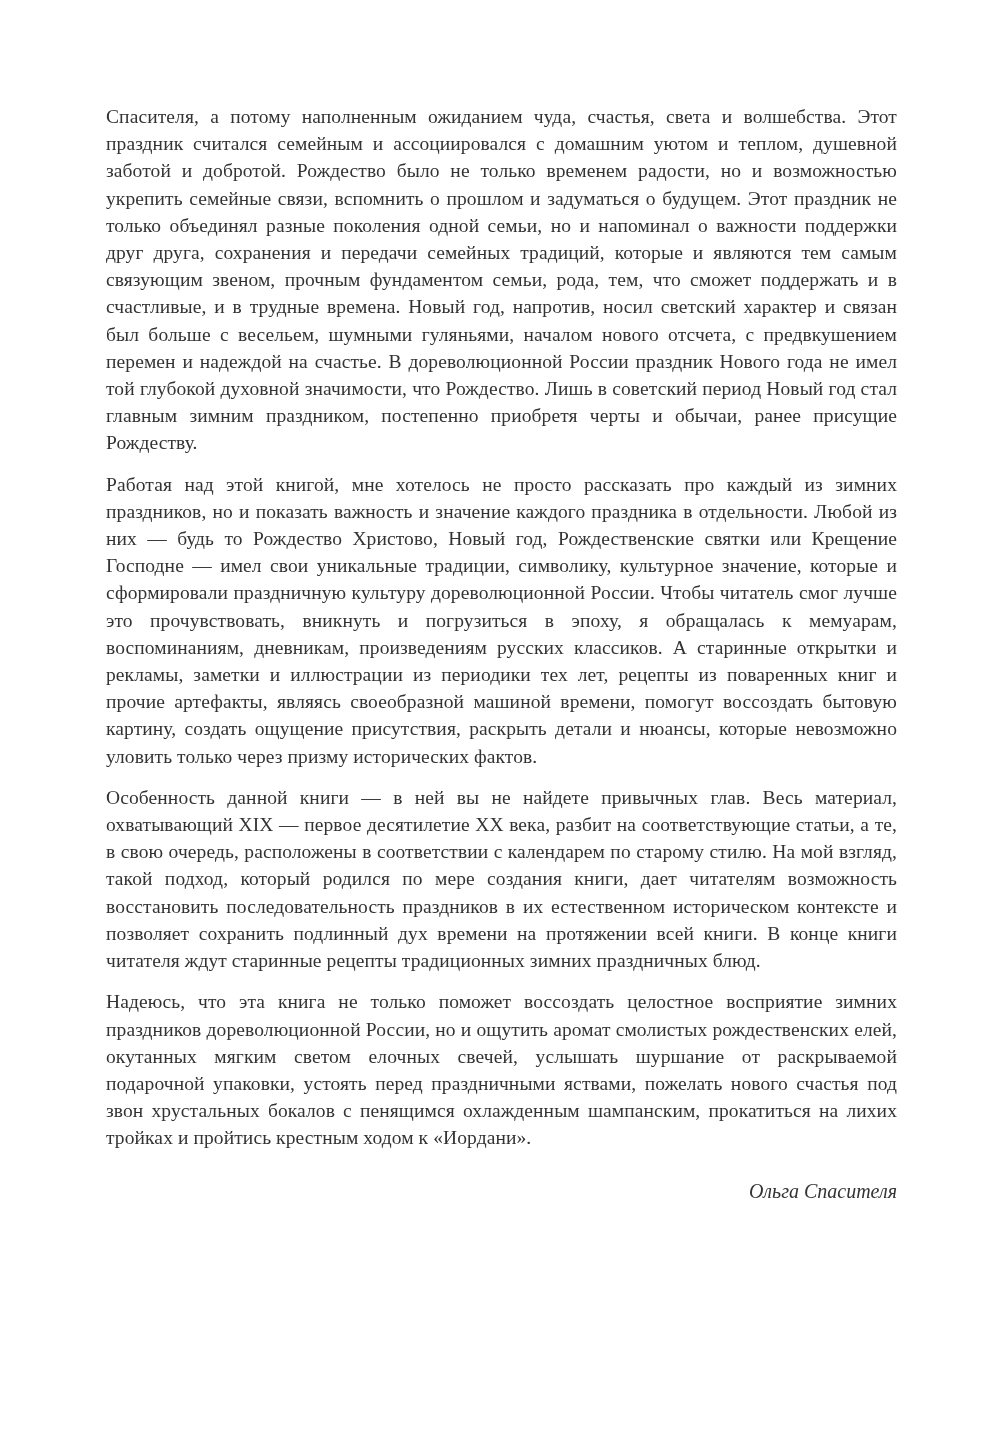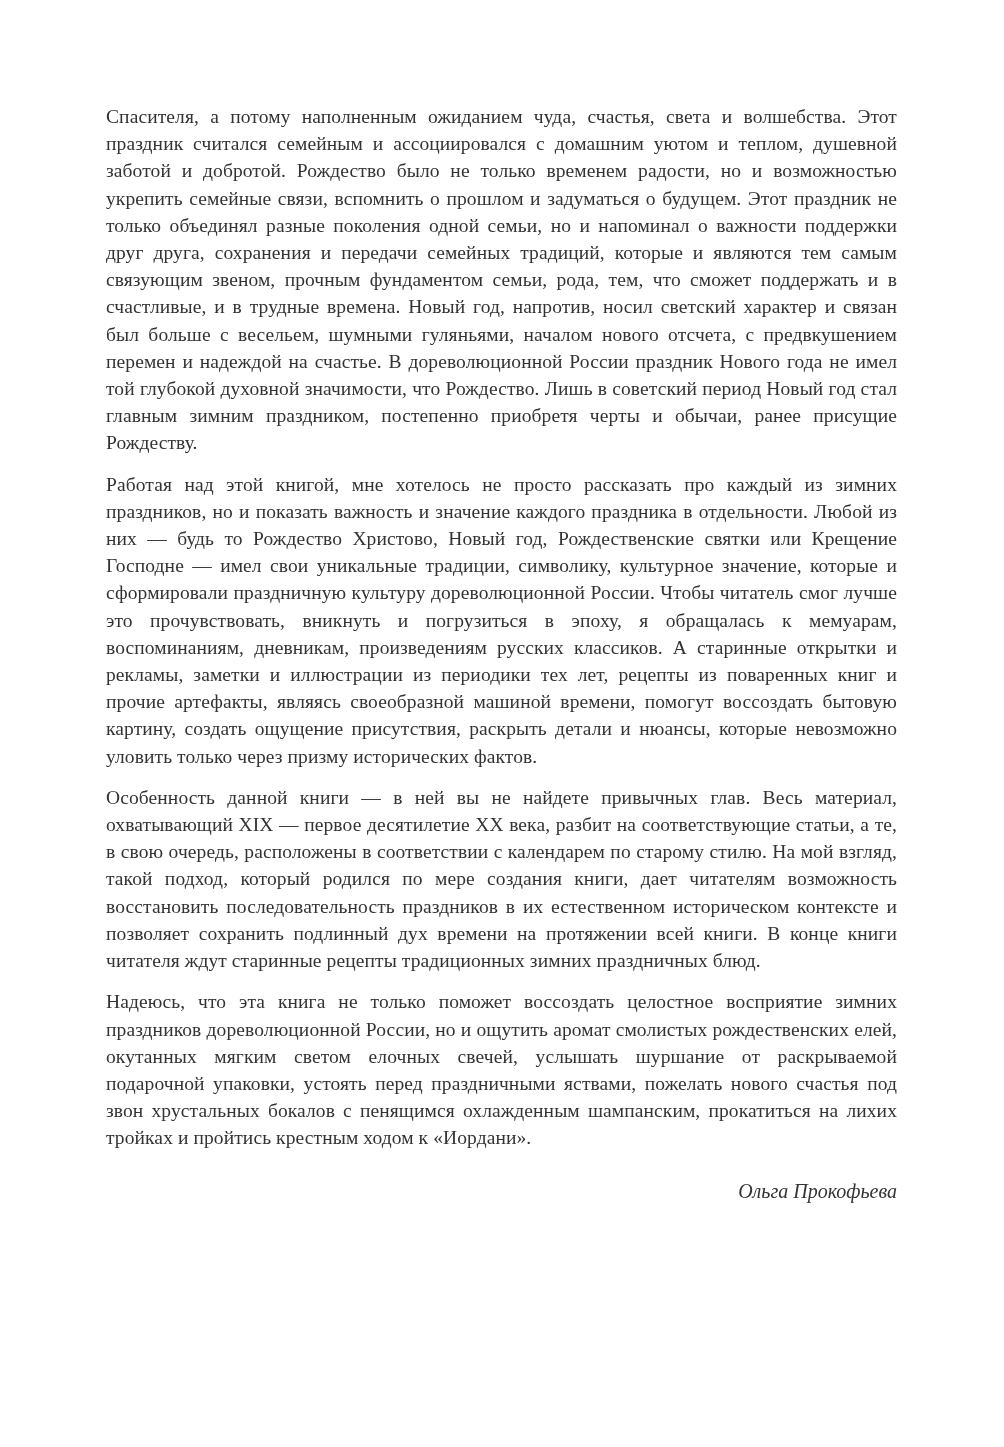--- a/index.html
+++ b/index.html
@@ -43,15 +43,15 @@
 </style>
 </head>
 <body>
 
 <div class="book-page">
   <div class="text-block">
     <p class="body-paragraph">Спасителя, а потому наполненным ожиданием чуда, счастья, света и волшебства. Этот праздник считался семейным и ассоциировался с домашним уютом и теплом, душевной заботой и добротой. Рождество было не только временем радости, но и возможностью укрепить семейные связи, вспомнить о прошлом и задуматься о будущем. Этот праздник не только объединял разные поколения одной семьи, но и напоминал о важности поддержки друг друга, сохранения и передачи семейных традиций, которые и являются тем самым связующим звеном, прочным фундаментом семьи, рода, тем, что сможет поддержать и в счастливые, и в трудные времена. Новый год, напротив, носил светский характер и связан был больше с весельем, шумными гуляньями, началом нового отсчета, с предвкушением перемен и надеждой на счастье. В дореволюционной России праздник Нового года не имел той глубокой духовной значимости, что Рождество. Лишь в советский период Новый год стал главным зимним праздником, постепенно приобретя черты и обычаи, ранее присущие Рождеству.</p>
     <p class="body-paragraph">Работая над этой книгой, мне хотелось не просто рассказать про каждый из зимних праздников, но и показать важность и значение каждого праздника в отдельности. Любой из них — будь то Рождество Христово, Новый год, Рождественские святки или Крещение Господне — имел свои уникальные традиции, символику, культурное значение, которые и сформировали праздничную культуру дореволюционной России. Чтобы читатель смог лучше это прочувствовать, вникнуть и погрузиться в эпоху, я обращалась к мемуарам, воспоминаниям, дневникам, произведениям русских классиков. А старинные открытки и рекламы, заметки и иллюстрации из периодики тех лет, рецепты из поваренных книг и прочие артефакты, являясь своеобразной машиной времени, помогут воссоздать бытовую картину, создать ощущение присутствия, раскрыть детали и нюансы, которые невозможно уловить только через призму исторических фактов.</p>
     <p class="body-paragraph">Особенность данной книги — в ней вы не найдете привычных глав. Весь материал, охватывающий XIX — первое десятилетие XX века, разбит на соответствующие статьи, а те, в свою очередь, расположены в соответствии с календарем по старому стилю. На мой взгляд, такой подход, который родился по мере создания книги, дает читателям возможность восстановить последовательность праздников в их естественном историческом контексте и позволяет сохранить подлинный дух времени на протяжении всей книги. В конце книги читателя ждут старинные рецепты традиционных зимних праздничных блюд.</p>
     <p class="body-paragraph">Надеюсь, что эта книга не только поможет воссоздать целостное восприятие зимних праздников дореволюционной России, но и ощутить аромат смолистых рождественских елей, окутанных мягким светом елочных свечей, услышать шуршание от раскрываемой подарочной упаковки, устоять перед праздничными яствами, пожелать нового счастья под звон хрустальных бокалов с пенящимся охлажденным шампанским, прокатиться на лихих тройках и пройтись крестным ходом к «Иордани».</p>
-    <div class="signature">Ольга Прокофьева</div>
+    <div class="signature">Ольга Спасителя</div>
   </div>
 </div>
 
 </body></html>

